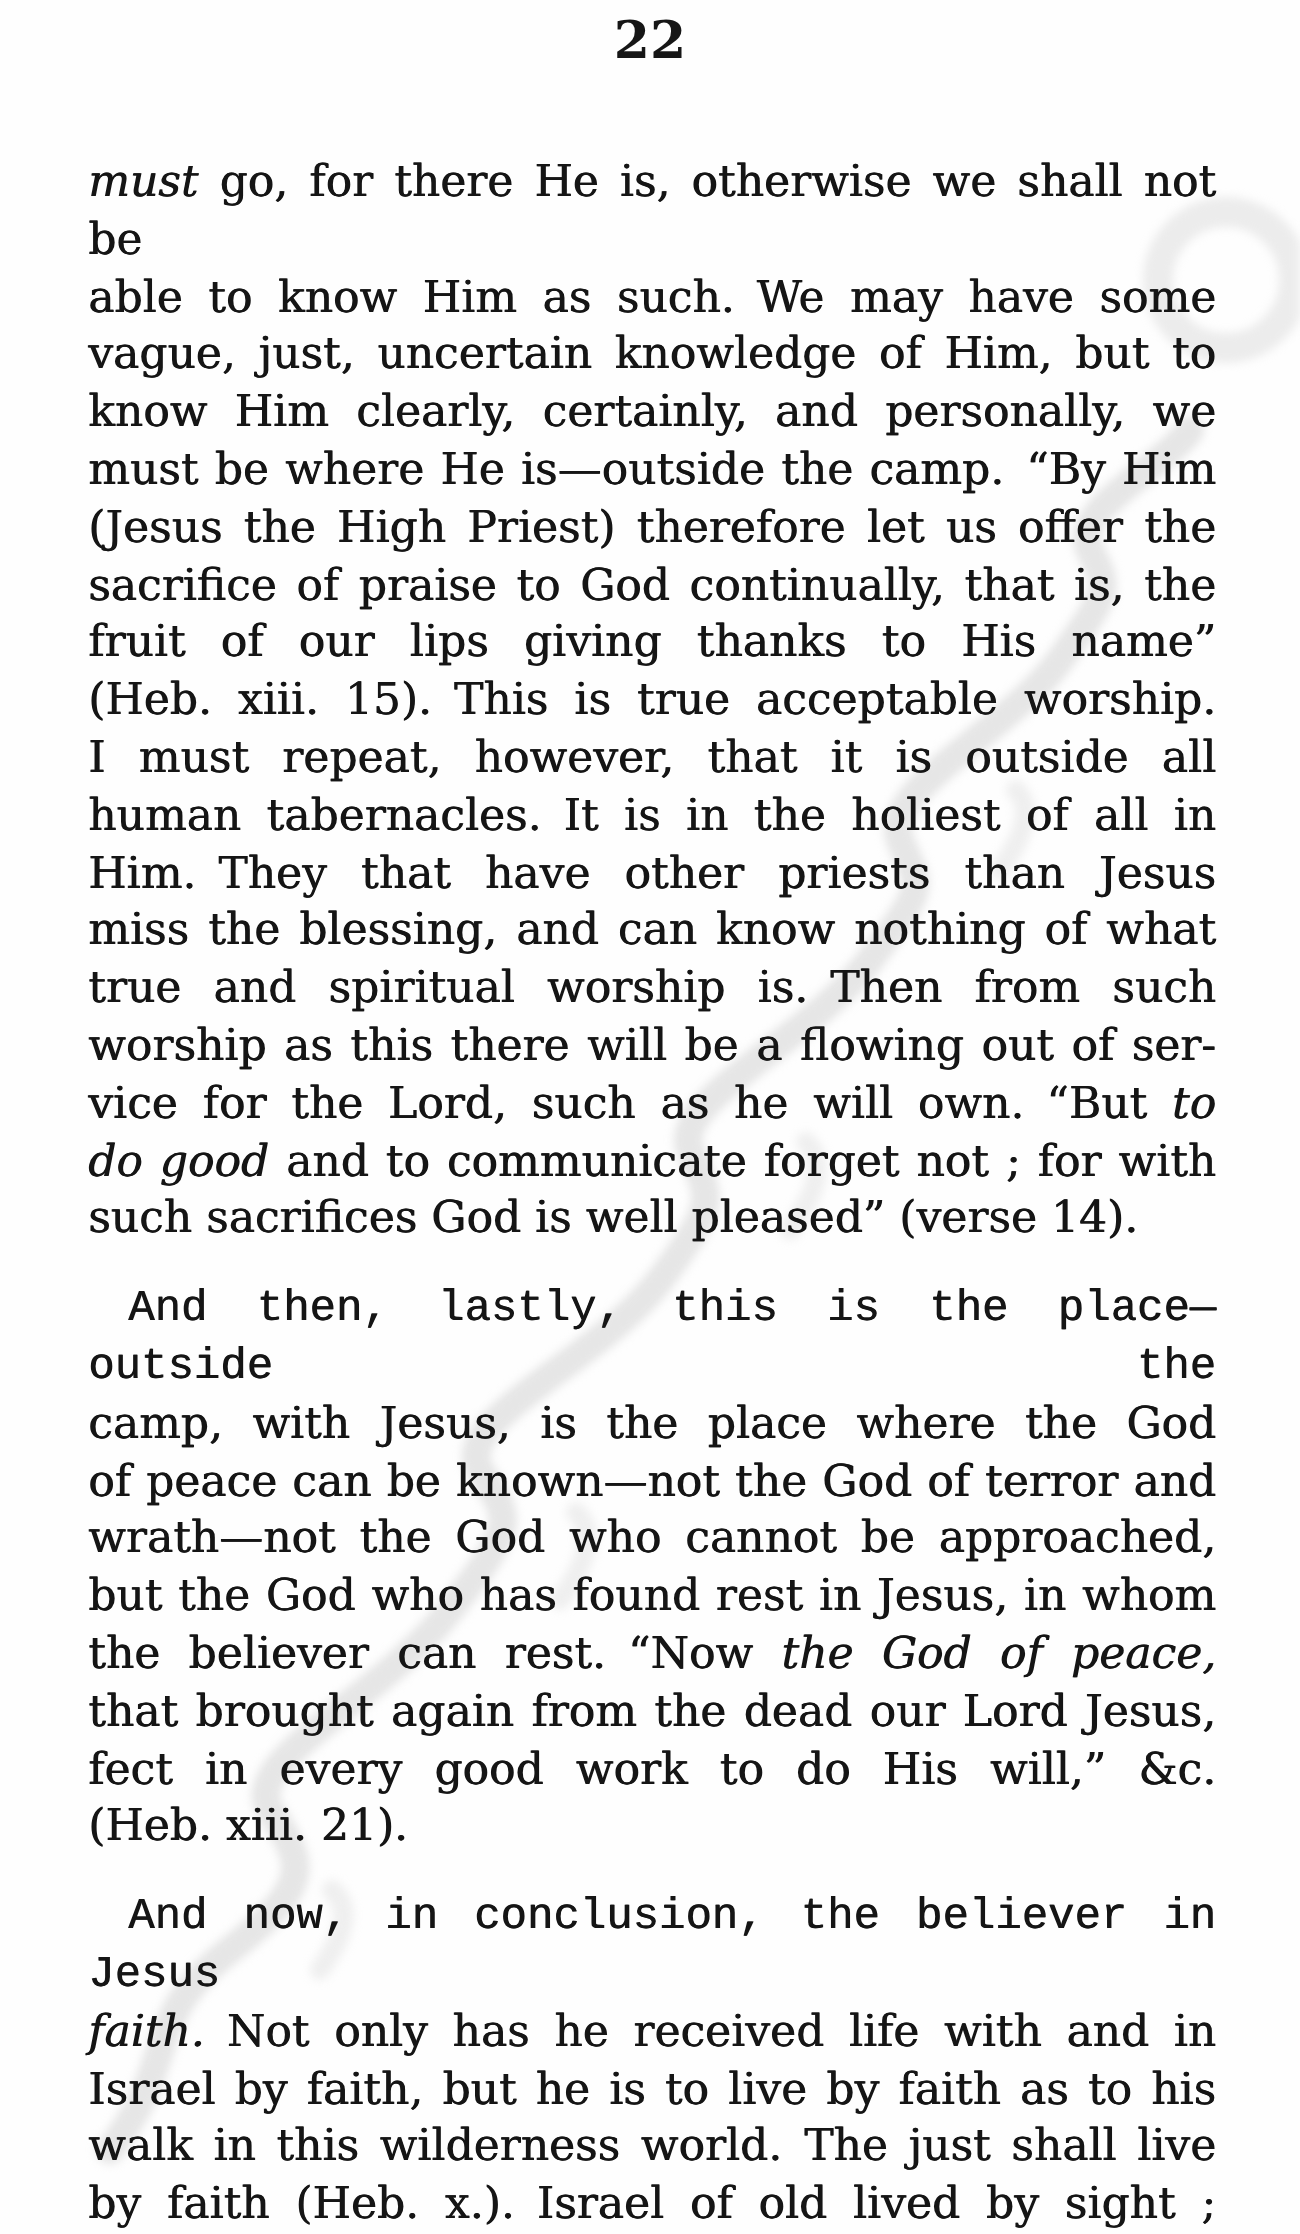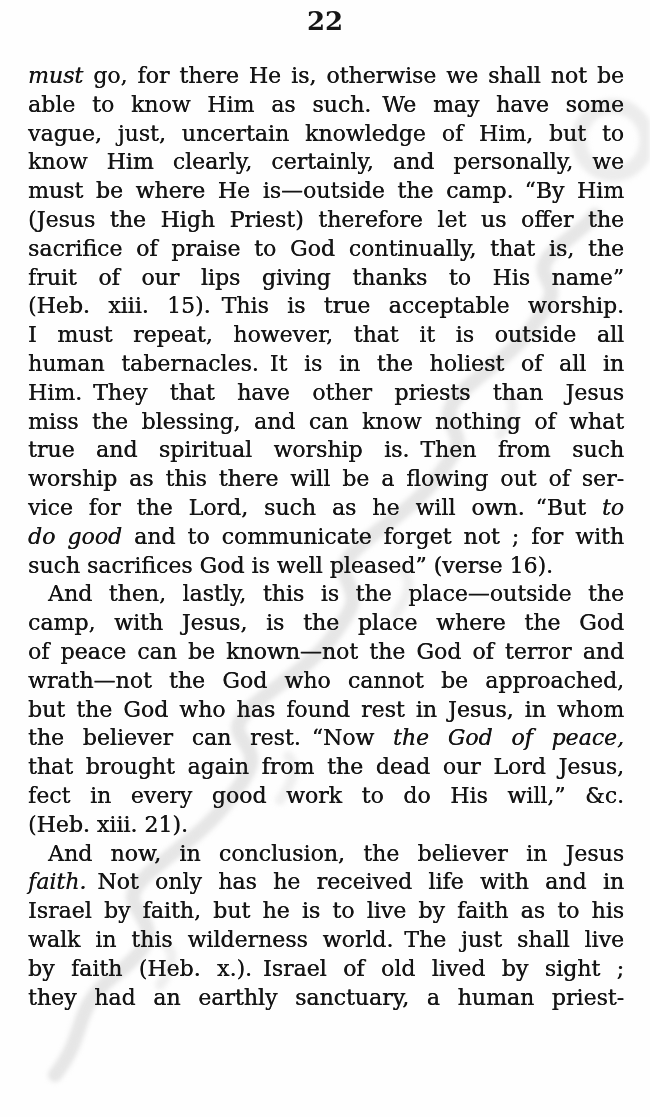--- a/index.html
+++ b/index.html
@@ -32,27 +32,27 @@
   .text-block {
     position: absolute;
     left: 28px; top: 62px;
     width: 596px;
     font-size: 22px;
     line-height: 28.8px;
     color: #151515;
     text-shadow: 0.35px 0 0 currentColor;
     z-index: 1;
   }
-  .para { margin: 0; }
+  .para { margin: 16px; }
   .line {
     text-align: justify;
     text-align-last: justify;
   }
   .line.short { text-align-last: left; }
-  .line.ind { text-indent: 20px; }
+  .line.ind { text-indent: 20px; font-family: Liberation Mono, monospace; }
   .it { font-style: italic; }
 </style>
 </head>
 <body>
 
 <div class="page">
 
   <svg class="watermark" width="650" height="1117" viewBox="0 0 650 1117" aria-hidden="true">
     <g fill="none" stroke="#d2d2d2" stroke-linecap="round" opacity="0.55">
       <circle cx="613" cy="140" r="34" stroke-width="15" opacity="0.7"></circle>
@@ -86,21 +86,21 @@
         <div class="line"><span>fruit of our lips giving thanks to His name”</span></div>
         <div class="line"><span>(Heb. xiii. 15). This is true acceptable worship.</span></div>
         <div class="line"><span>I must repeat, however, that it is outside all</span></div>
         <div class="line"><span>human tabernacles. It is in the holiest of all in</span></div>
         <div class="line"><span>Him. They that have other priests than Jesus</span></div>
         <div class="line"><span>miss the blessing, and can know nothing of what</span></div>
         <div class="line"><span>true and spiritual worship is. Then from such</span></div>
         <div class="line"><span>worship as this there will be a flowing out of ser-</span></div>
         <div class="line"><span>vice for the Lord, such as he will own. “But </span><span class="it">to</span></div>
         <div class="line"><span class="it">do good</span><span> and to communicate forget not ; for with</span></div>
-        <div class="line short"><span>such sacrifices God is well pleased” (verse 16).</span></div>
+        <div class="line short"><span>such sacrifices God is well pleased” (verse 14).</span></div>
       </div>
       <div class="para">
         <div class="line ind"><span>And then, lastly, this is the place—outside the</span></div>
         <div class="line"><span>camp, with Jesus, is the place where the God</span></div>
         <div class="line"><span>of peace can be known—not the God of terror and</span></div>
         <div class="line"><span>wrath—not the God who cannot be approached,</span></div>
         <div class="line"><span>but the God who has found rest in Jesus, in whom</span></div>
         <div class="line"><span>the believer can rest. “Now </span><span class="it">the God of peace,</span></div>
         <div class="line"><span>that brought again from the dead our Lord Jesus,</span></div>
         <div class="line"><span>fect in every good work to do His will,” &amp;c.</span></div>

